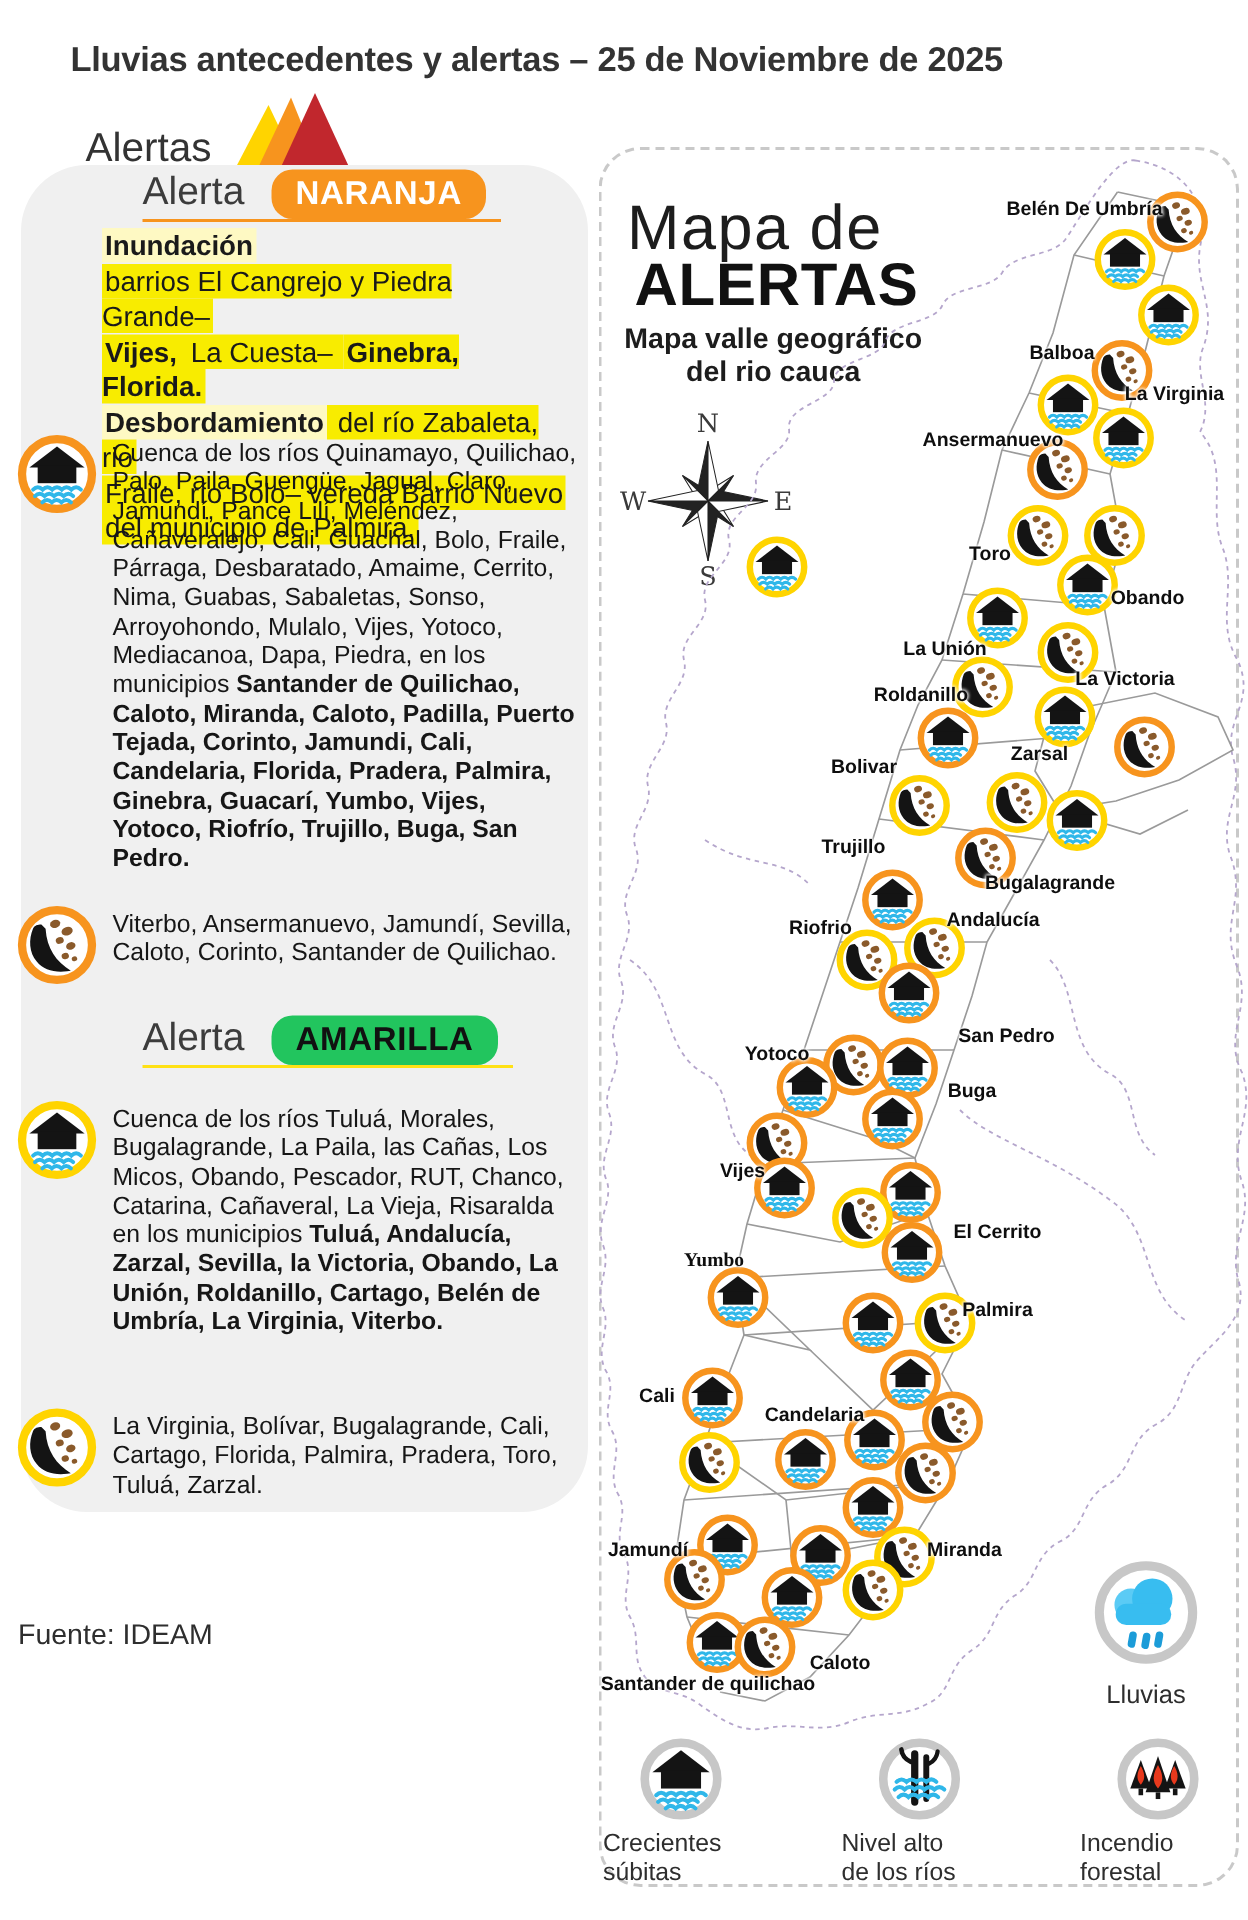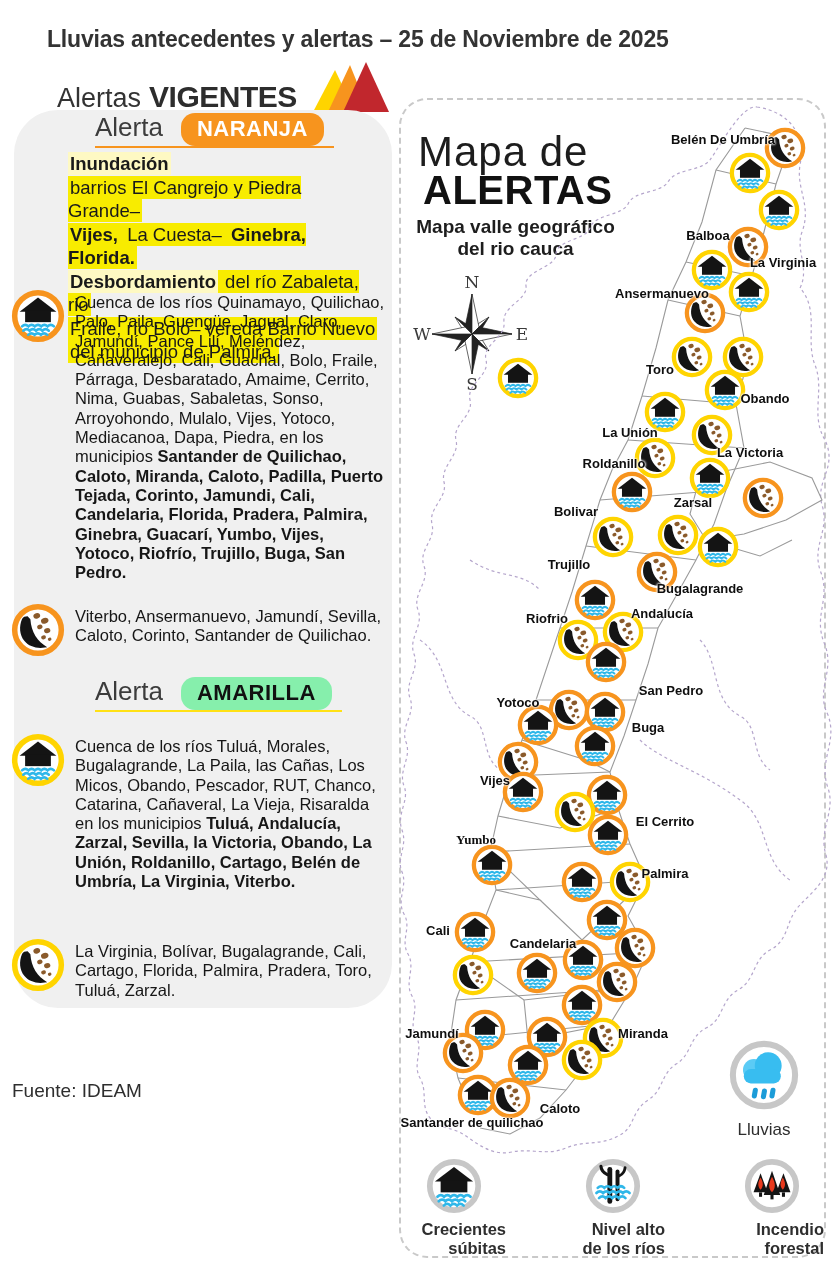--- a/index.html
+++ b/index.html
@@ -15,21 +15,21 @@
   .brand-logo{width:84px;height:52px;margin-left:4px;}
 
   
   .alert-panel{left:14px;top:110px;width:378px;height:898px;background:#f0f0f0;border-radius:44px;}
   .alert-header{display:flex;align-items:center;gap:18px;}
   .alert-word{font-size:26px;color:#3c3c3c;padding-bottom:3px;}
   .hdr-naranja{left:95px;top:112px;border-bottom:2.5px solid #F7941E;padding-right:10px;}
   .hdr-amarilla{left:95px;top:676px;border-bottom:2.5px solid #FFE115;padding-right:10px;}
   .badge{font-weight:800;font-size:22px;border-radius:14px;padding:3px 16px 4px;letter-spacing:0.5px;}
   .badge-naranja{background:#F7941E;color:#fff;}
-  .badge-amarilla{background:#86efac;color:#111;}
+  .badge-amarilla{background:#22c55e;color:#111;}
 
   .rich{font-size:18.5px;line-height:23.5px;font-weight:500;}
   .rich .hl-y{background:#F8EC00;padding:1px 2px;}
   .rich .hl-o{background:#fef9c3;padding:1px 2px;}
   .rich .b{font-weight:800;}
   .hl-block{left:68px;top:152px;width:310px;}
 
   .list-text{font-size:16.5px;line-height:19.3px;width:312px;color:#161616;}
   .list-text .b{font-weight:800;}
   .row-icon{width:54px;height:54px;}
@@ -48,36 +48,35 @@
   .marker svg,.row-icon svg,.legend-icon svg,.rain-icon svg{display:block;width:100%;height:100%;}
 
   .compass{left:412px;top:272px;width:120px;height:122px;}
   .compass text{font-family:"DejaVu Serif",serif;font-size:17px;fill:#3a3a3a;}
 
   .rain-wrap{left:727px;top:1038px;width:74px;text-align:center;}
   .rain-icon{width:74px;height:74px;margin:0 auto;}
   .rain-label{font-size:17px;color:#2e2e2e;margin-top:8px;}
 
   .legend-row{left:402px;top:1158px;width:422px;display:flex;justify-content:space-between;z-index:7;}
-  .legend-item{width:104px;text-align:right;font-weight:bold;}
+  .legend-item{width:104px;text-align:left;}
   .legend-icon{width:56px;height:56px;margin:0 auto;}
   .legend-label{margin-top:6px;font-size:16.5px;line-height:19px;color:#2e2e2e;white-space:pre-line;}
 
   .map-svg{left:0;top:0;width:832px;height:1280px;pointer-events:none;z-index:2;}
 </style>
 </head>
 <body>
 
 <div class="page">
 
   <div class="abs main-title">Lluvias antecedentes y alertas – 25 de Noviembre de 2025</div>
 
   <div class="abs brand-row">
     <span class="brand-prefix">Alertas</span>
-    <span class="brand-name">VIGENTES</span>
     <svg class="brand-logo" viewBox="0 0 84 52">
       <polygon points="4,50 26,8 46,50" fill="#FFD400"></polygon>
       <polygon points="19,50 41,3 60,50" fill="#F7941E"></polygon>
       <polygon points="34,50 57,0 80,50" fill="#C1272D"></polygon>
     </svg>
   </div>
 
   <div class="abs alert-panel"></div>
 
   <div class="abs alert-header hdr-naranja">

